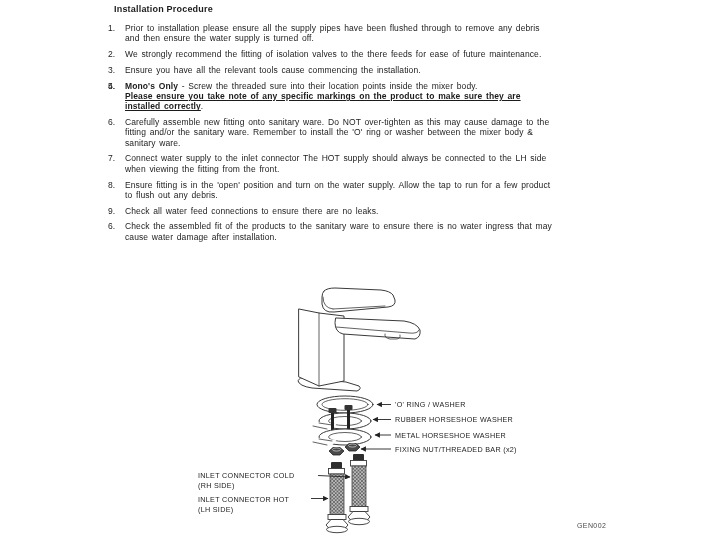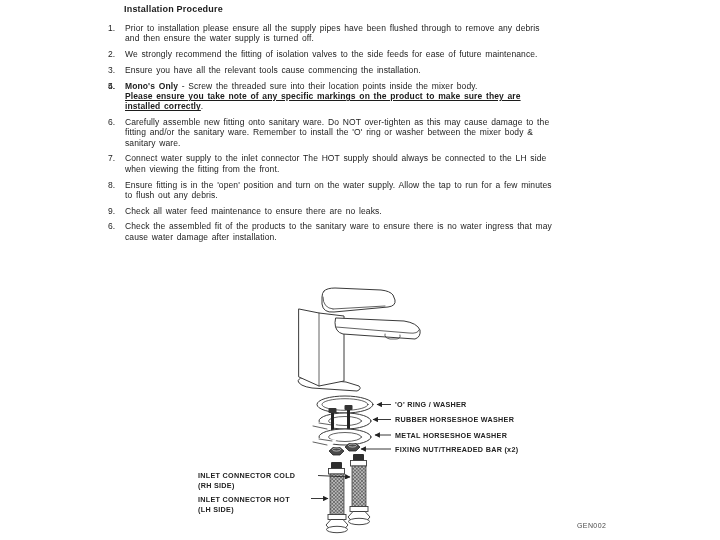--- a/index.html
+++ b/index.html
@@ -2,29 +2,29 @@
 <html><head>
 <meta charset="utf-8">
 <style>
   html,body { margin:0; padding:0; background:#e9e9e9; }
   .page {
     position:relative; width:720px; height:540px; background:#ffffff;
     font-family:"Liberation Sans", sans-serif; color:#1c1c1c; overflow:hidden;
     margin:0 auto;
   }
   .content { position:absolute; left:108px; top:4px; width:444px; }
-  .title { font-size:9px; font-weight:bold; letter-spacing:0.2px; margin:0 0 9px 16px; }
+  .title { font-size:9px; font-weight:bold; letter-spacing:0.2px; margin:0 0 9px 6px; }
   .steps { margin:0; padding:0; }
   .step {
     position:relative; padding-left:17px; margin-bottom:5.5px;
     font-size:8.5px; line-height:10.3px; letter-spacing:0.1px; word-spacing:1.2px;
   }
   .step .num { position:absolute; left:0; top:0; }
   .bu { font-weight:bold; text-decoration:underline; }
-  .diagram { position:absolute; left:180px; top:285px; width:360px; height:252px;font-weight:bold; }
+  .diagram { position:absolute; left:180px; top:285px; width:360px; height:252px; }
   .diagram svg { display:block; }
   .diagram text {
     font-family:"Liberation Sans", sans-serif; font-size:7.2px; fill:#222;
     letter-spacing:0.3px;
   }
   .doc-code {
     position:absolute; left:577px; top:522px; font-size:7px; color:#4a4a4a;
     letter-spacing:0.4px;
   }
   .ink { stroke:#3a3a3a; stroke-width:1; fill:#ffffff; stroke-linejoin:round; stroke-linecap:round; }
@@ -39,21 +39,21 @@
   <div class="content">
     <h1 class="title">Installation Procedure</h1>
 
     <div class="steps">
       <div class="step">
         <span class="num">1.</span>
         <span class="txt">Prior to installation please ensure all the supply pipes have been flushed through to remove any debris and then ensure the water supply is turned off.</span>
       </div>
       <div class="step">
         <span class="num">2.</span>
-        <span class="txt">We strongly recommend the fitting of isolation valves to the side feeds for ease of future maintenance.</span>
+        <span class="txt">We strongly recommend the fitting of isolation valves to the there feeds for ease of future maintenance.</span>
       </div>
       <div class="step">
         <span class="num">3.</span>
         <span class="txt">Ensure you have all the relevant tools cause commencing the installation.</span>
       </div>
       <div class="step">
         <span class="num">4.</span>
       </div>
       <div class="step">
         <span class="num">5.</span>
@@ -63,25 +63,25 @@
       <div class="step">
         <span class="num">6.</span>
         <span class="txt">Carefully assemble new fitting onto sanitary ware. Do NOT over-tighten as this may cause damage to the fitting and/or the sanitary ware. Remember to install the 'O' ring or washer between the mixer body &amp; sanitary ware.</span>
       </div>
       <div class="step">
         <span class="num">7.</span>
         <span class="txt">Connect water supply to the inlet connector The HOT supply should always be connected to the LH side when viewing the fitting from the front.</span>
       </div>
       <div class="step">
         <span class="num">8.</span>
-        <span class="txt">Ensure fitting is in the 'open' position and turn on the water supply. Allow the tap to run for a few minutes to flush out any debris.</span>
+        <span class="txt">Ensure fitting is in the 'open' position and turn on the water supply. Allow the tap to run for a few product to flush out any debris.</span>
       </div>
       <div class="step">
         <span class="num">9.</span>
-        <span class="txt">Check all water feed maintenance to ensure there are no leaks.</span>
+        <span class="txt">Check all water feed connections to ensure there are no leaks.</span>
       </div>
       <div class="step">
         <span class="num">6.</span>
         <span class="txt">Check the assembled fit of the products to the sanitary ware to ensure there is no water ingress that may cause water damage after installation.</span>
       </div>
     </div>
   </div>
 
   <div class="diagram">
     <svg width="360" height="252" viewBox="0 0 360 252" xmlns="http://www.w3.org/2000/svg">

